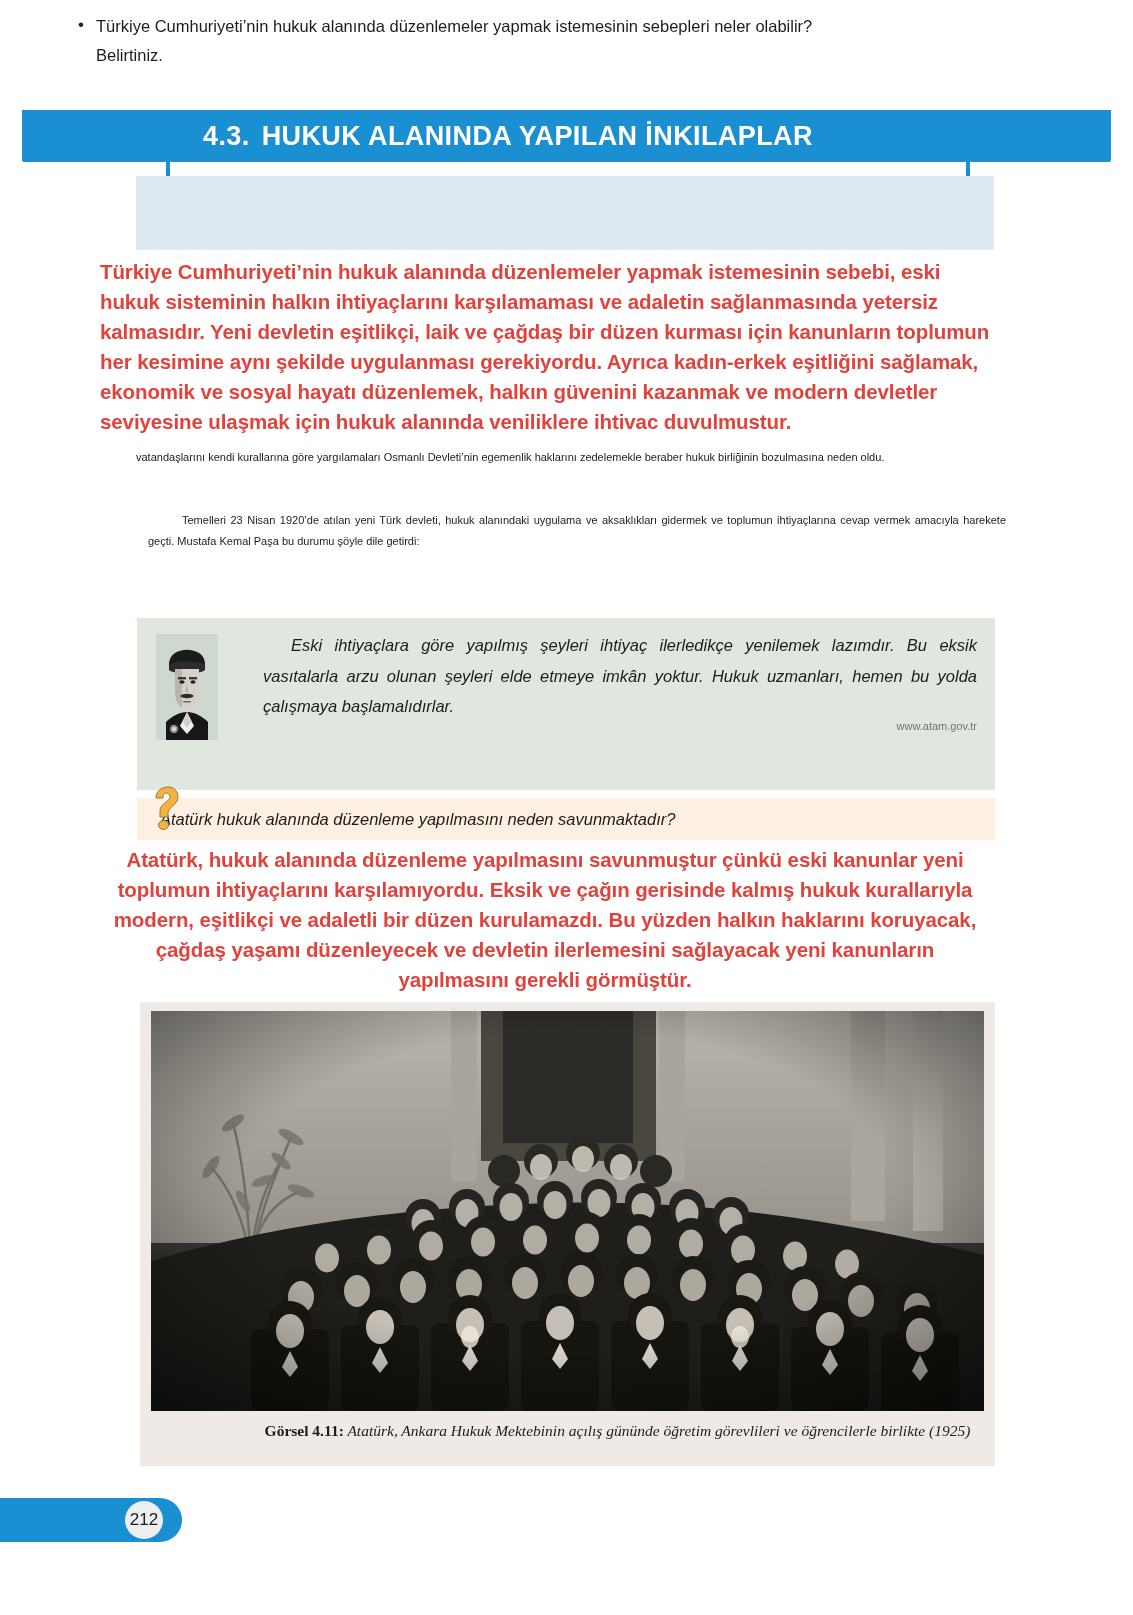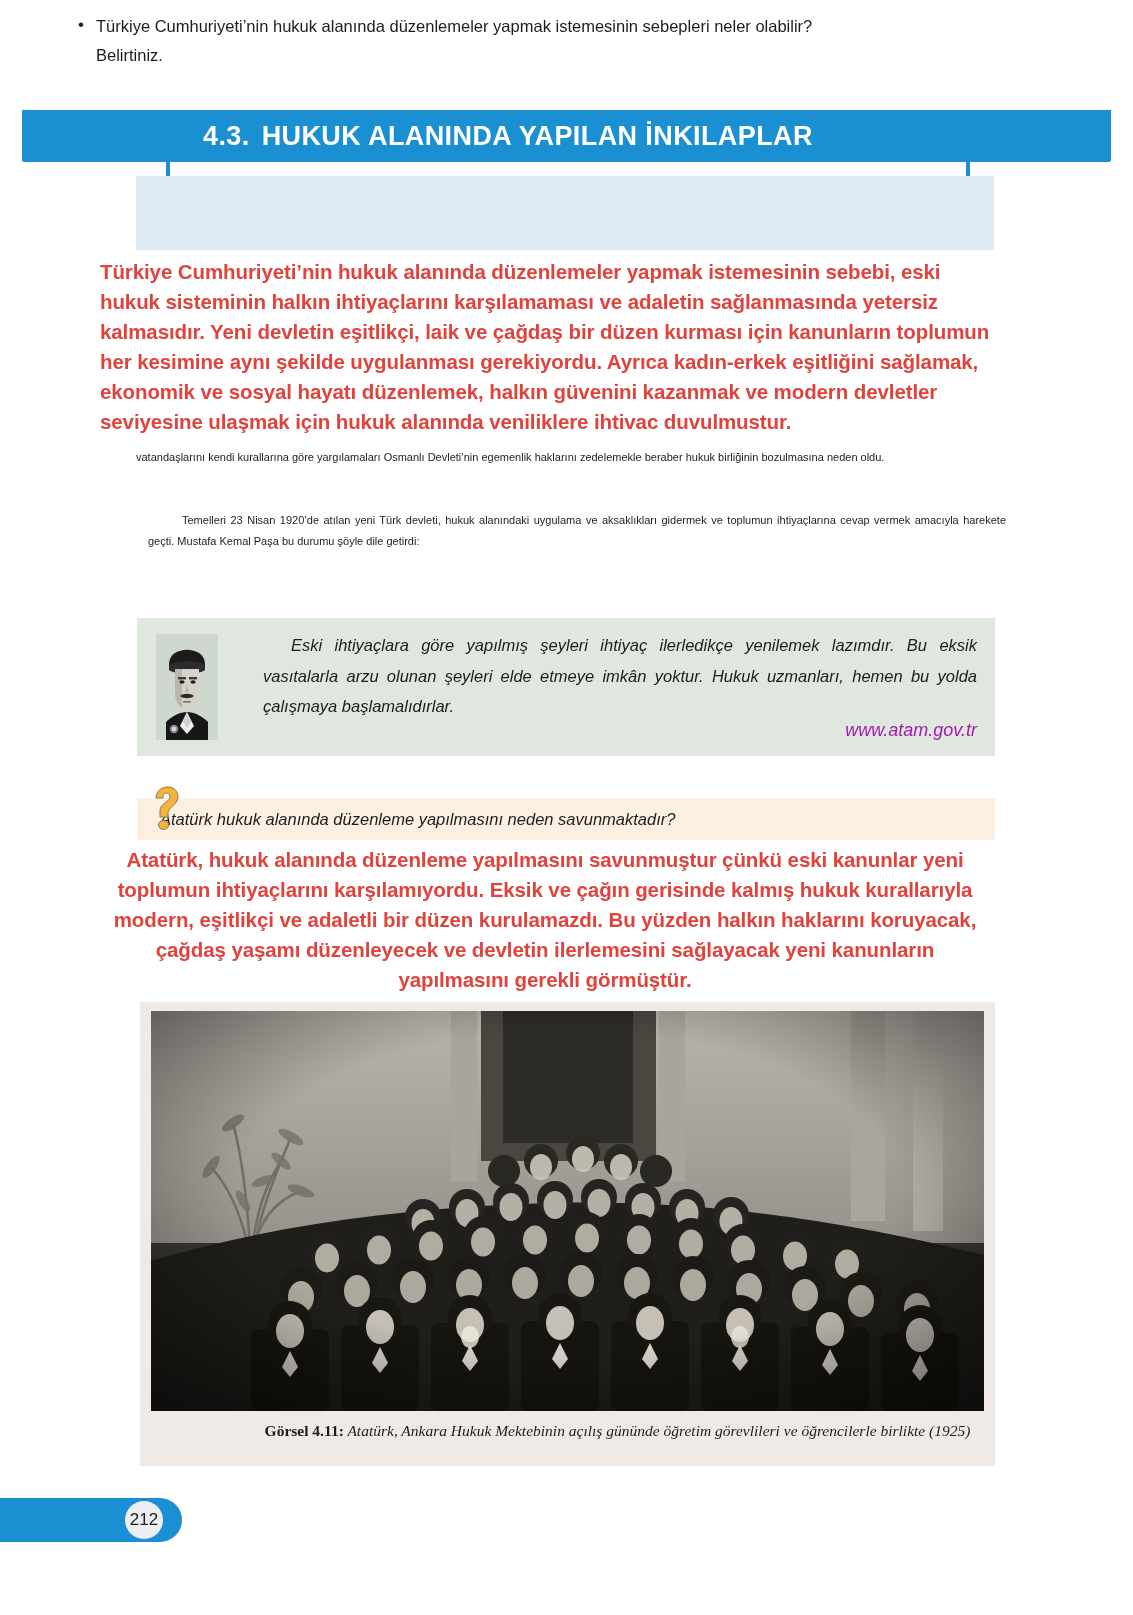--- a/index.html
+++ b/index.html
@@ -111,21 +111,21 @@
   }
   #par-1 { left: 136px; top: 447px; width: 858px; }
   #par-2 { left: 148px; top: 510px; width: 858px; text-indent: 34px; }
 
   
   .quote-box {
     position: absolute;
     left: 137px;
     top: 618px;
     width: 858px;
-    height: 138px;
+    height: 172px;
     background: #dfe7df;
   }
   .quote-portrait {
     position: absolute;
     left: 19px;
     top: 16px;
     width: 62px;
     height: 106px;
     background: #cfd8cf;
     overflow: hidden;
@@ -139,23 +139,22 @@
     font-style: italic;
     color: #1d1d1b;
     line-height: 1.85;
     text-indent: 28px;
     text-align: justify;
   }
   .quote-source {
     position: absolute;
     right: 18px;
     top: 102px;
-    font-size: 18px;
-    font-style: italic;
-    color: #a21caf;
+    font-size: 11px;
+    color: #737373;
   }
 
   
   .question-strip {
     position: absolute;
     left: 137px;
     top: 798px;
     width: 858px;
     height: 42px;
     background: #fdf0e2;

